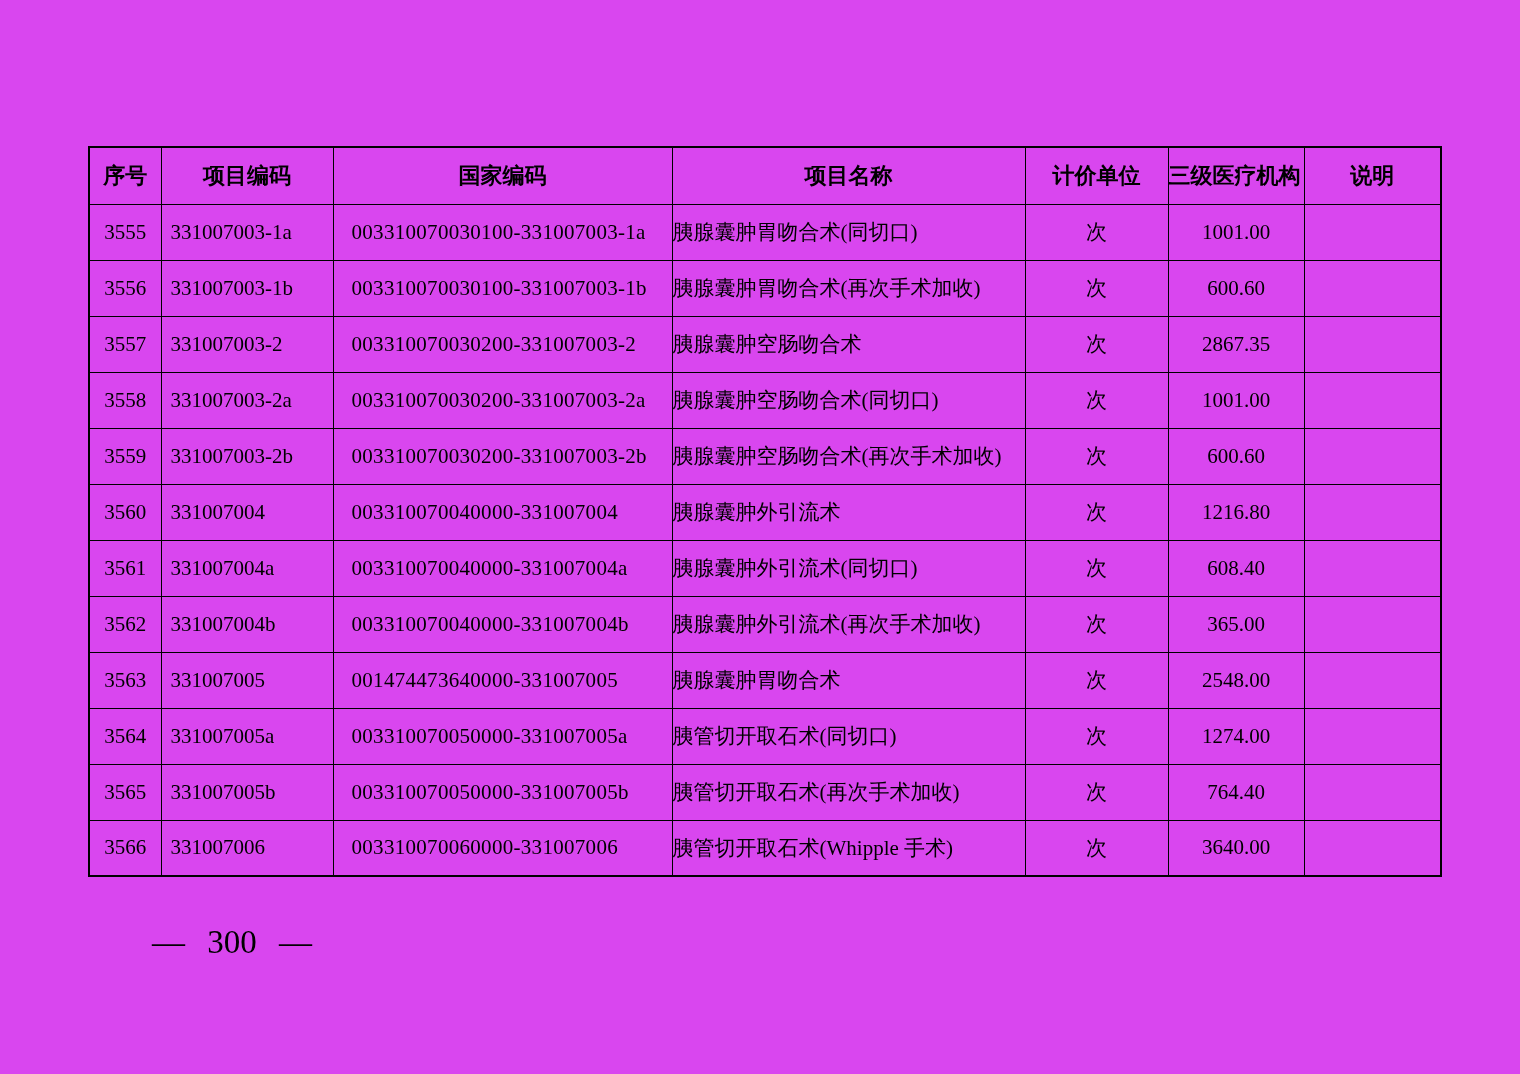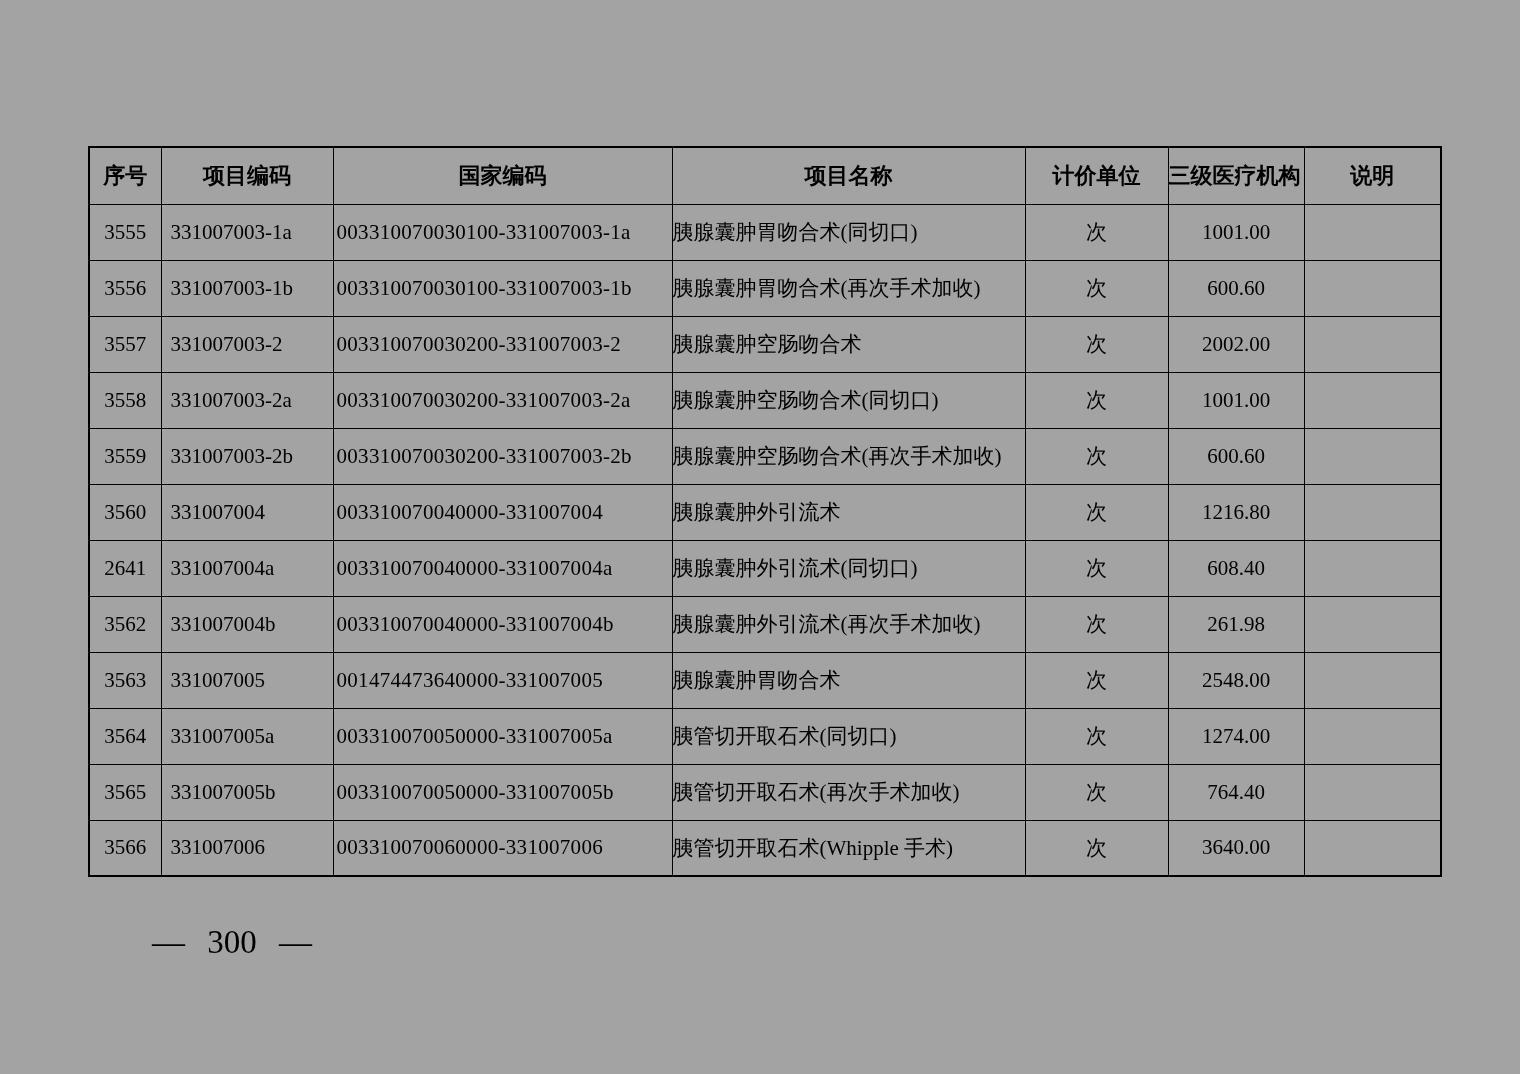--- a/index.html
+++ b/index.html
@@ -10,21 +10,21 @@
     background: #ffffff;
     font-family: "Liberation Serif", "DejaVu Serif", serif;
     color: #000000;
     overflow: hidden;
   }
 
   .page {
     position: relative;
     width: 1520px;
     height: 1074px;
-    background: #a3a3a3;
+    background: #d946ef;
   }
 
   table.price-table {
     position: absolute;
     left: 88px;
     top: 146px;
     width: 1352px;
     border-collapse: collapse;
     table-layout: fixed;
     border: 2px solid #000000;
@@ -50,21 +50,21 @@
   th.th-price { white-space: pre-line; }
 
   
   table.price-table tbody td {
     height: 56px;
     font-size: 21px;
   }
 
   td.c-seq      { text-align: center; }
   td.c-code     { text-align: left; padding-left: 9px; }
-  td.c-national { text-align: left; padding-left: 3px; letter-spacing: 0.3px; }
+  td.c-national { text-align: left; padding-left: 18px; letter-spacing: 0.3px; }
   td.c-name     { text-align: left; padding-left: 0; }
   td.c-unit     { text-align: center; }
   td.c-price    { text-align: center; }
   td.c-note     { text-align: center; }
 
   .page-number {
     position: absolute;
     left: 152px;
     top: 924px;
     font-size: 33px;
@@ -118,21 +118,21 @@
       <td class="c-unit">次</td>
       <td class="c-price">600.60</td>
       <td class="c-note"></td>
     </tr>
         <tr>
       <td class="c-seq">3557</td>
       <td class="c-code">331007003-2</td>
       <td class="c-national">003310070030200-331007003-2</td>
       <td class="c-name">胰腺囊肿空肠吻合术</td>
       <td class="c-unit">次</td>
-      <td class="c-price">2002.00</td>
+      <td class="c-price">2867.35</td>
       <td class="c-note"></td>
     </tr>
         <tr>
       <td class="c-seq">3558</td>
       <td class="c-code">331007003-2a</td>
       <td class="c-national">003310070030200-331007003-2a</td>
       <td class="c-name">胰腺囊肿空肠吻合术(同切口)</td>
       <td class="c-unit">次</td>
       <td class="c-price">1001.00</td>
       <td class="c-note"></td>
@@ -149,35 +149,35 @@
         <tr>
       <td class="c-seq">3560</td>
       <td class="c-code">331007004</td>
       <td class="c-national">003310070040000-331007004</td>
       <td class="c-name">胰腺囊肿外引流术</td>
       <td class="c-unit">次</td>
       <td class="c-price">1216.80</td>
       <td class="c-note"></td>
     </tr>
         <tr>
-      <td class="c-seq">2641</td>
+      <td class="c-seq">3561</td>
       <td class="c-code">331007004a</td>
       <td class="c-national">003310070040000-331007004a</td>
       <td class="c-name">胰腺囊肿外引流术(同切口)</td>
       <td class="c-unit">次</td>
       <td class="c-price">608.40</td>
       <td class="c-note"></td>
     </tr>
         <tr>
       <td class="c-seq">3562</td>
       <td class="c-code">331007004b</td>
       <td class="c-national">003310070040000-331007004b</td>
       <td class="c-name">胰腺囊肿外引流术(再次手术加收)</td>
       <td class="c-unit">次</td>
-      <td class="c-price">261.98</td>
+      <td class="c-price">365.00</td>
       <td class="c-note"></td>
     </tr>
         <tr>
       <td class="c-seq">3563</td>
       <td class="c-code">331007005</td>
       <td class="c-national">001474473640000-331007005</td>
       <td class="c-name">胰腺囊肿胃吻合术</td>
       <td class="c-unit">次</td>
       <td class="c-price">2548.00</td>
       <td class="c-note"></td>

